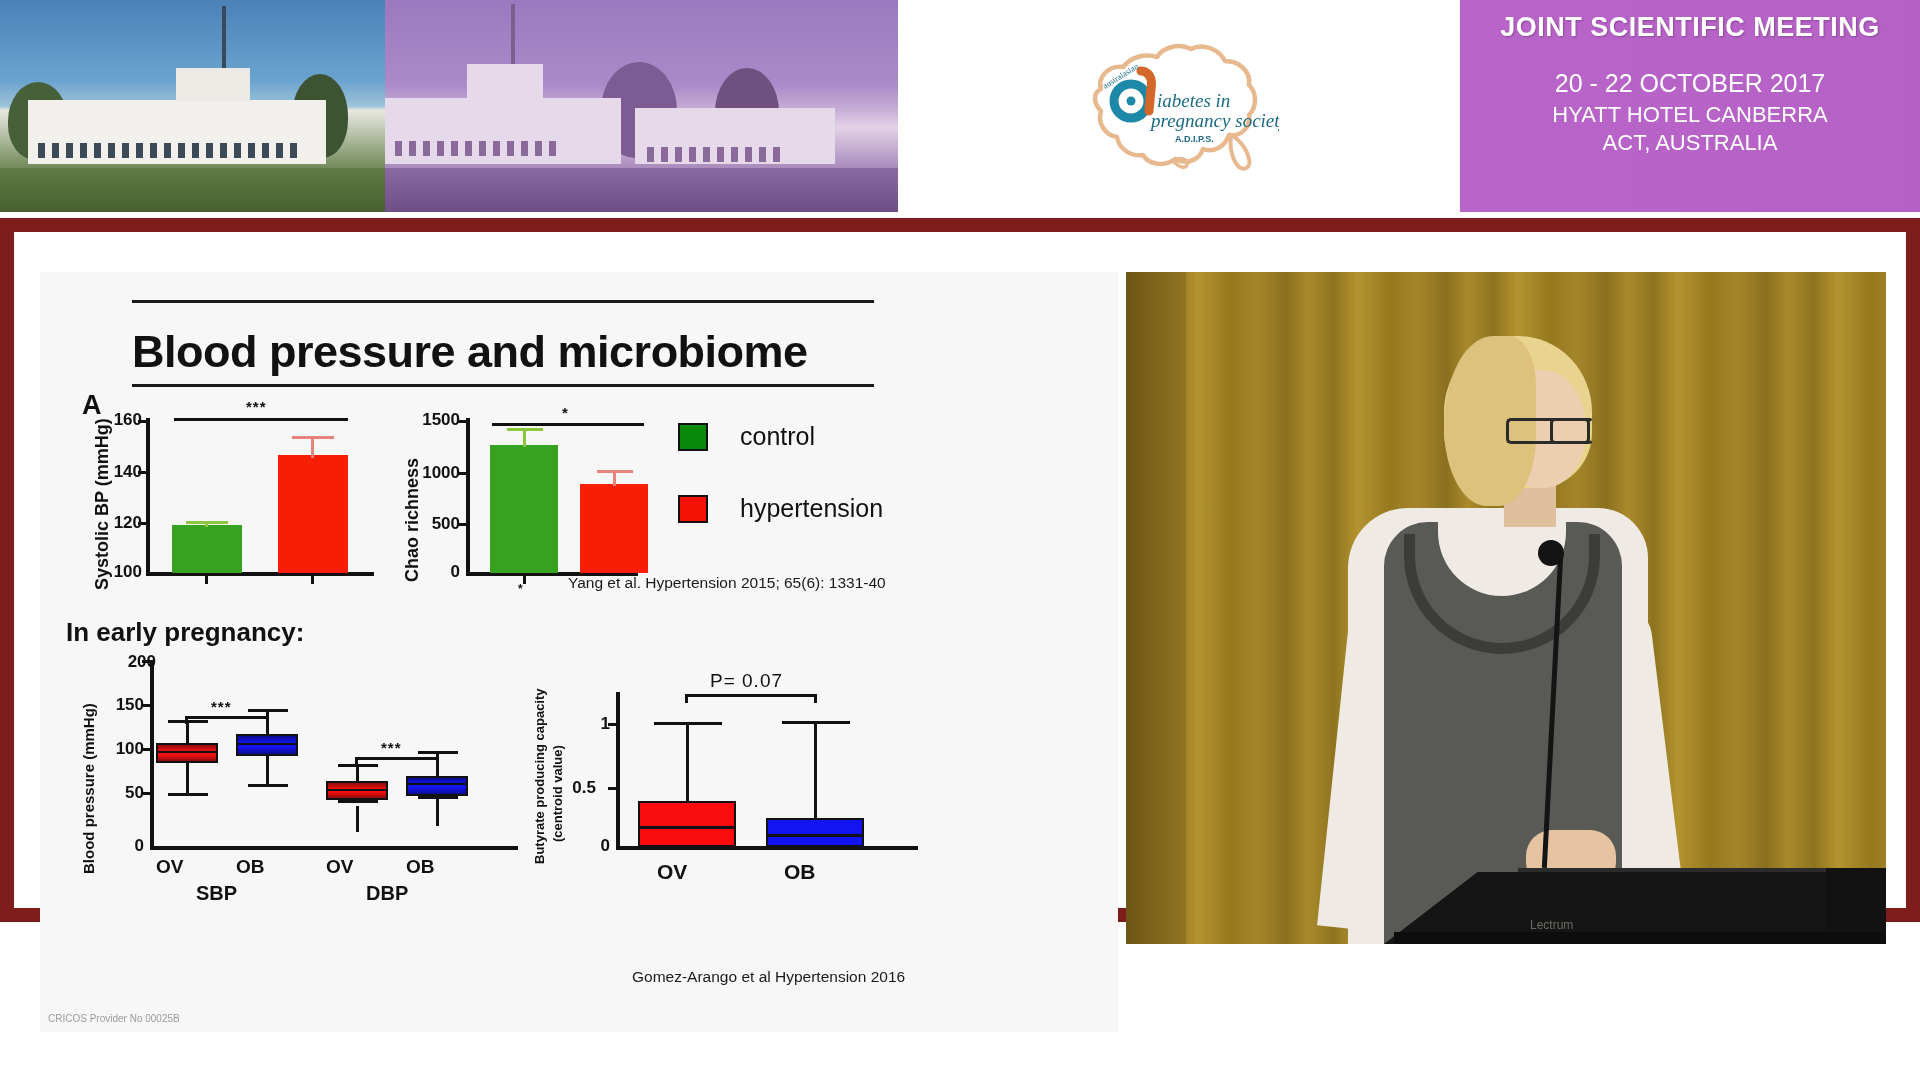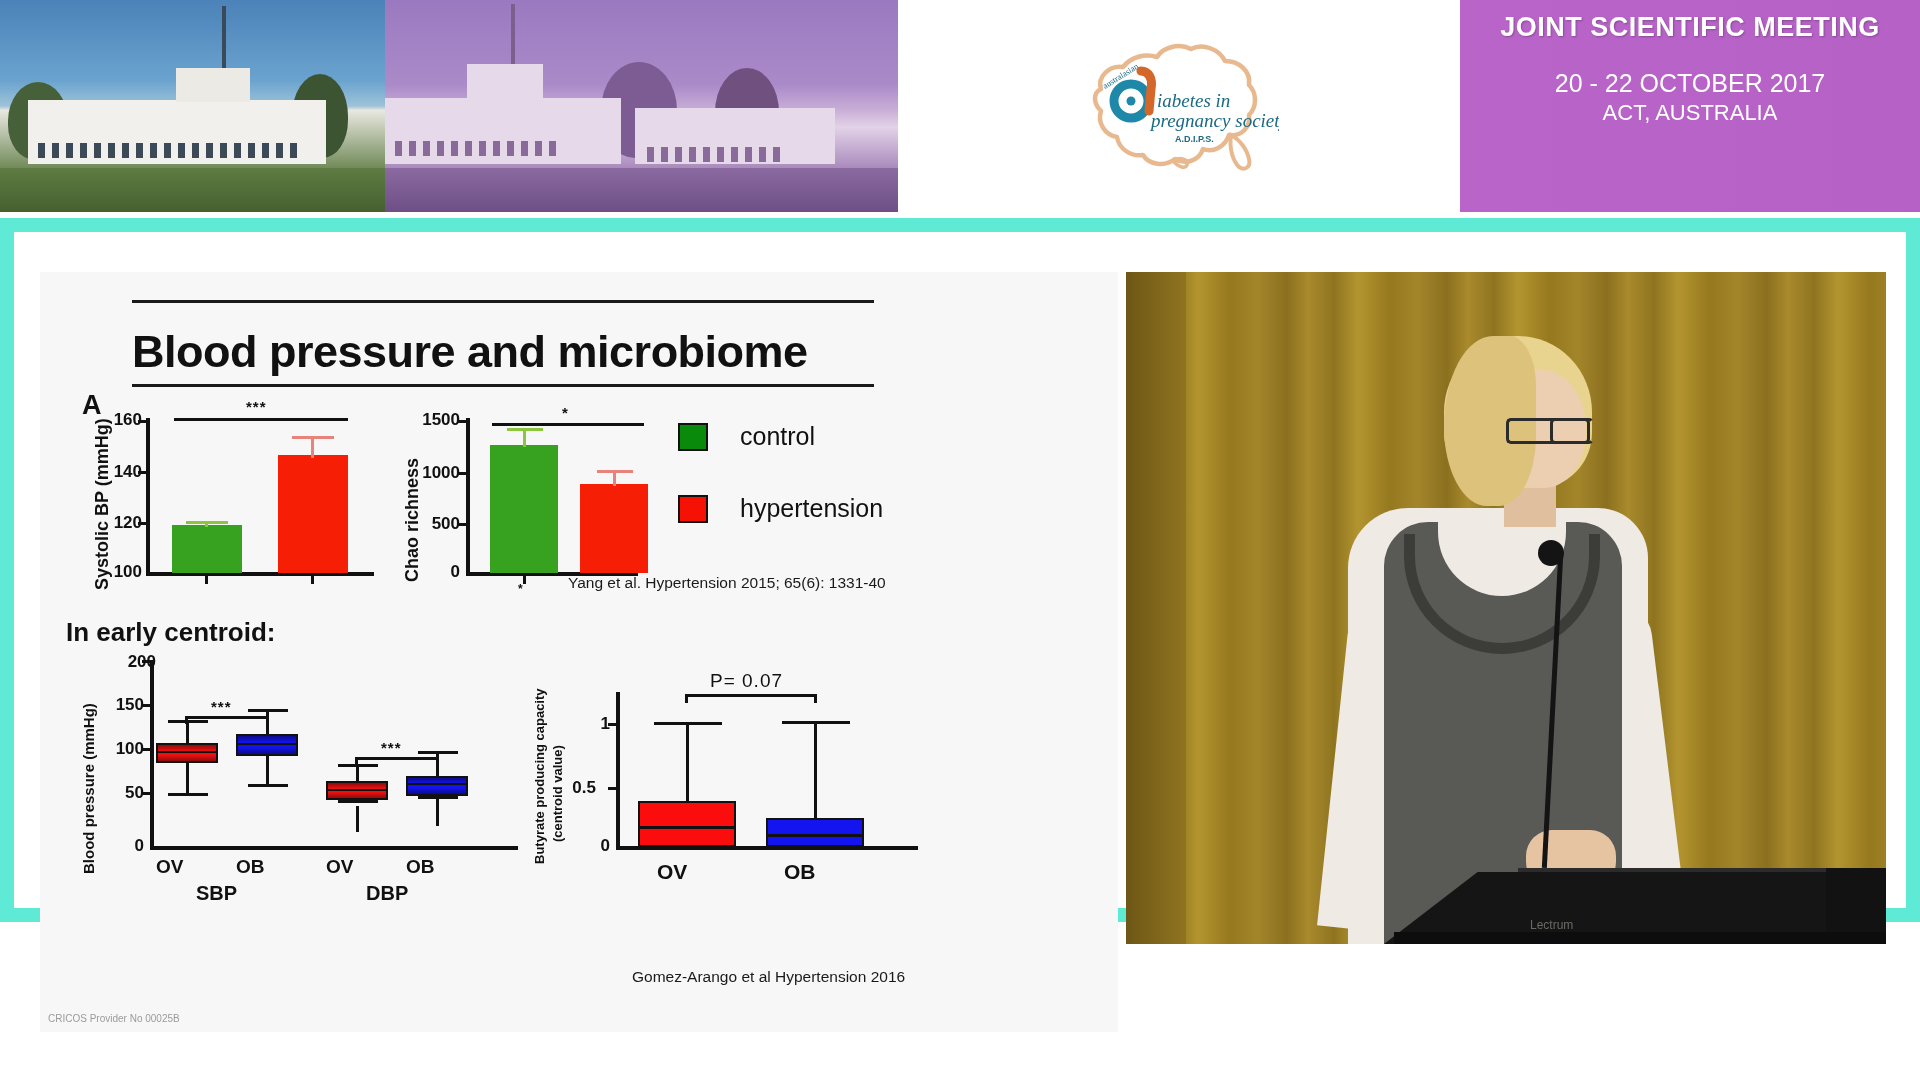--- a/index.html
+++ b/index.html
@@ -69,21 +69,21 @@
     text-shadow:1px 1px 2px rgba(0,0,0,.25);
     padding:0 10px;
   }
   .meeting-date { font-size:25px; margin-top:26px; letter-spacing:0px; }
   .meeting-venue { font-size:22px; margin-top:4px; letter-spacing:0px; }
   .meeting-loc { font-size:22px; margin-top:2px; letter-spacing:0px; }
 
   
   .frame {
     position:absolute; left:0; top:218px; width:1920px; height:704px;
-    background:#5eead4; padding:14px;
+    background:#7f1d1d; padding:14px;
   }
   .frame-inner {
     position:relative; width:100%; height:100%;
     background:#ffffff;
   }
 
   
   .slide {
     position:absolute; left:26px; top:40px; width:1078px; height:760px;
     background:#f8f7f7;
@@ -350,20 +350,21 @@
           <text x="96" y="111" font-family="Liberation Sans, sans-serif" font-size="9" font-weight="bold" fill="#1b6a84">A.D.I.P.S.</text>
           <text x="26" y="58" font-family="Liberation Serif, serif" font-size="8.5" fill="#1b6a84" transform="rotate(-32 26 58)">australasian</text>
         </svg>
       </div>
 
     </div>
 
     <div class="banner-meeting">
       <div class="meeting-title">JOINT SCIENTIFIC MEETING</div>
       <div class="meeting-date">20 - 22 OCTOBER 2017</div>
+      <div class="meeting-venue">HYATT HOTEL CANBERRA</div>
       <div class="meeting-loc">ACT, AUSTRALIA</div>
     </div>
   </div>
 
   <div class="frame">
     <div class="frame-inner">
 
       <div class="slide">
 
         <div class="title-rule" style="left:92px; top:28px; width:742px;"></div>
@@ -436,21 +437,21 @@
             <span class="legend-label">control</span>
           </div>
           <div class="legend-row" style="left:0; top:72px;">
             <span class="legend-swatch red"></span>
             <span class="legend-label">hypertension</span>
           </div>
         </div>
 
         <div class="citation" style="left:528px; top:302px;">Yang et al. Hypertension 2015; 65(6): 1331-40</div>
 
-        <div class="early-preg">In early centroid:</div>
+        <div class="early-preg">In early pregnancy:</div>
 
         <div style="position:absolute; left:28px; top:382px; width:450px; height:260px;">
           <div class="axis-title" style="left:12px; top:220px; transform:rotate(-90deg); font-size:15px;">Blood pressure (mmHg)</div>
 
           <div class="axis-line" style="left:82px; top:6px; width:4px; height:190px;"></div>
           <div class="axis-line" style="left:82px; top:192px; width:368px; height:4px;"></div>
 
           <div class="tick-lbl" style="left:34px; top:-2px; width:54px;">200</div>
           <div class="tick-lbl" style="left:22px; top:41px; width:54px;">150</div>
           <div class="tick-lbl" style="left:22px; top:85px; width:54px;">100</div>

